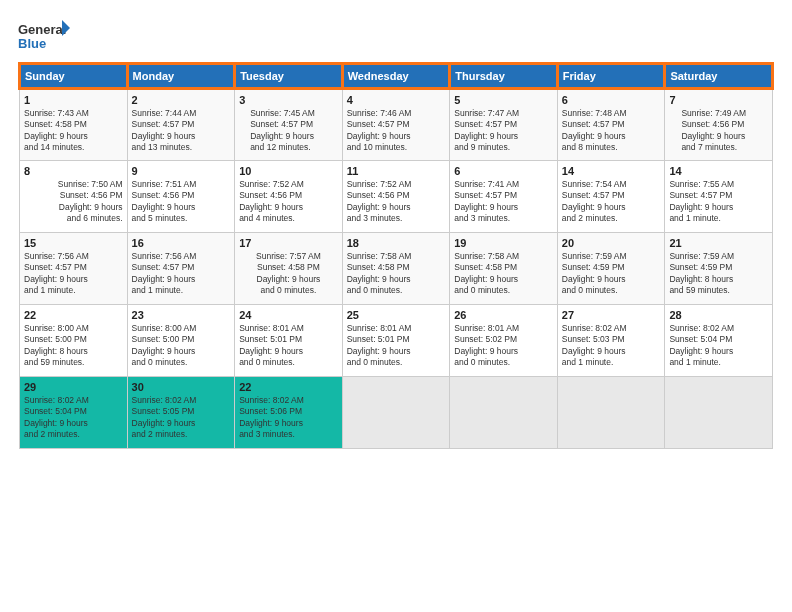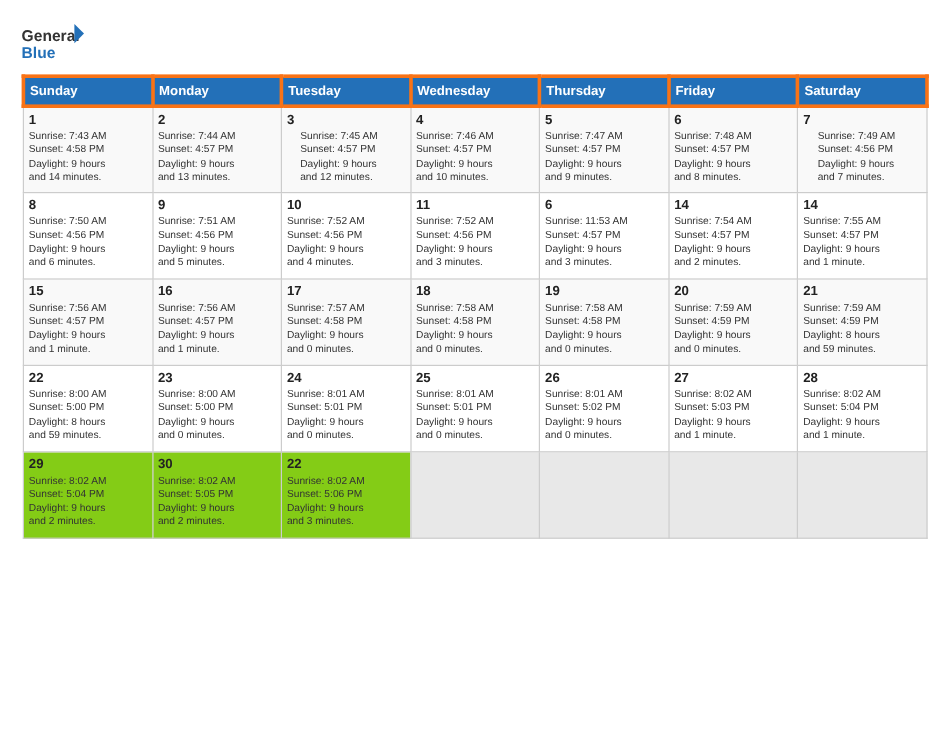--- a/index.html
+++ b/index.html
@@ -60,21 +60,21 @@
       vertical-align: top;
       padding: 4px 4px;
       width: calc(100% / 7);
       height: 72px;
       background: #fff;
     }
     .calendar tbody tr:nth-child(odd) td {
       background: #f9f9f9;
     }
     .calendar tbody tr:last-child td {
-      background: #84cc16;
+      background: #14b8a6;
     }
     .day-num {
       font-size: 11px;
       font-weight: bold;
       color: #222;
       display: block;
       margin-bottom: 2px;
     }
     .day-info {
       font-size: 8.5px;
@@ -164,21 +164,21 @@
             <span class="day-num">7</span>
             <div class="day-info" style="white-space: pre-line; margin-left: 12px;">Sunrise: 7:49 AM
 Sunset: 4:56 PM
 Daylight: 9 hours
 and 7 minutes.</div>
           </td>
         </tr>
         <tr>
           <td>
             <span class="day-num">8</span>
-            <div class="day-info" style="white-space: pre-line;">Sunrise: 7:50 AM
+            <div class="day-info" style="white-space: pre-line; text-align: right;">Sunrise: 7:50 AM
 Sunset: 4:56 PM
 Daylight: 9 hours
 and 6 minutes.</div>
           </td>
           <td>
             <span class="day-num">9</span>
             <div class="day-info" style="white-space: pre-line;">Sunrise: 7:51 AM
 Sunset: 4:56 PM
 Daylight: 9 hours
 and 5 minutes.</div>
@@ -192,21 +192,21 @@
           </td>
           <td>
             <span class="day-num">11</span>
             <div class="day-info" style="white-space: pre-line;">Sunrise: 7:52 AM
 Sunset: 4:56 PM
 Daylight: 9 hours
 and 3 minutes.</div>
           </td>
           <td>
             <span class="day-num">6</span>
-            <div class="day-info" style="white-space: pre-line;">Sunrise: 11:53 AM
+            <div class="day-info" style="white-space: pre-line;">Sunrise: 7:41 AM
 Sunset: 4:57 PM
 Daylight: 9 hours
 and 3 minutes.</div>
           </td>
           <td>
             <span class="day-num">14</span>
             <div class="day-info" style="white-space: pre-line;">Sunrise: 7:54 AM
 Sunset: 4:57 PM
 Daylight: 9 hours
 and 2 minutes.</div>
@@ -229,21 +229,21 @@
           </td>
           <td>
             <span class="day-num">16</span>
             <div class="day-info" style="white-space: pre-line;">Sunrise: 7:56 AM
 Sunset: 4:57 PM
 Daylight: 9 hours
 and 1 minute.</div>
           </td>
           <td>
             <span class="day-num">17</span>
-            <div class="day-info" style="white-space: pre-line;">Sunrise: 7:57 AM
+            <div class="day-info" style="white-space: pre-line; text-align: center;">Sunrise: 7:57 AM
 Sunset: 4:58 PM
 Daylight: 9 hours
 and 0 minutes.</div>
           </td>
           <td>
             <span class="day-num">18</span>
             <div class="day-info" style="white-space: pre-line;">Sunrise: 7:58 AM
 Sunset: 4:58 PM
 Daylight: 9 hours
 and 0 minutes.</div>

